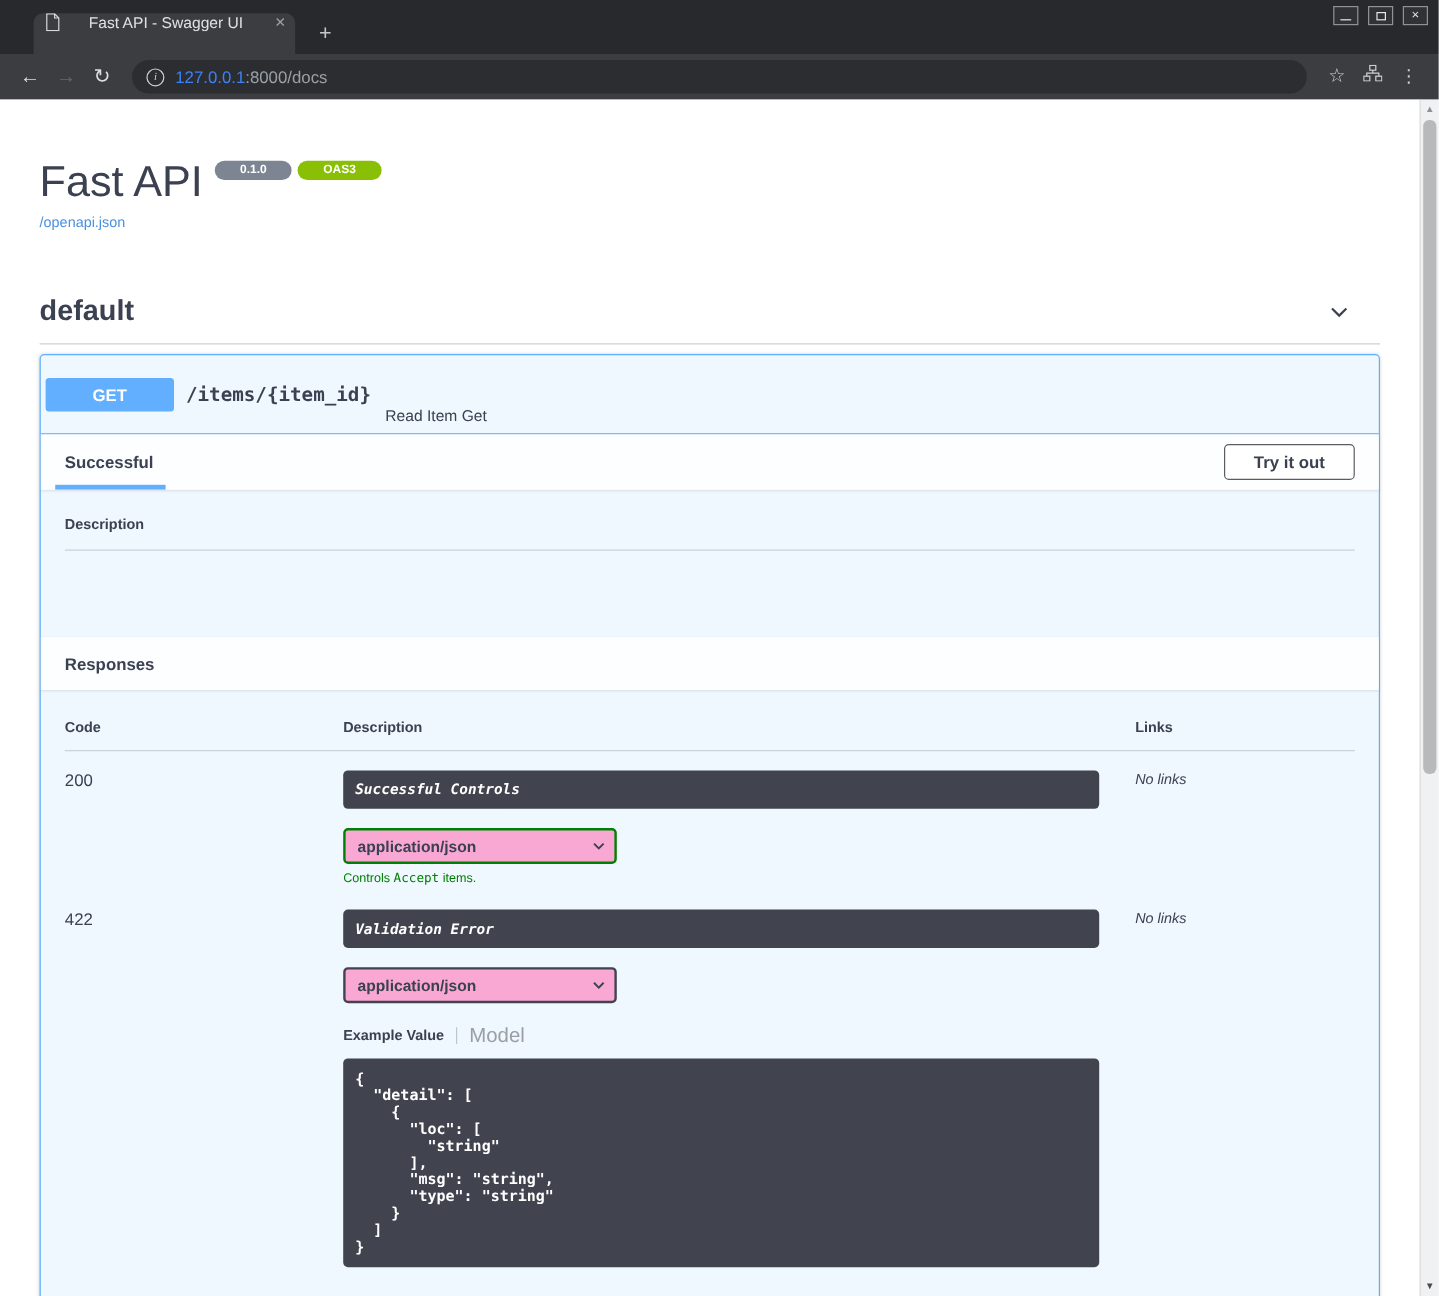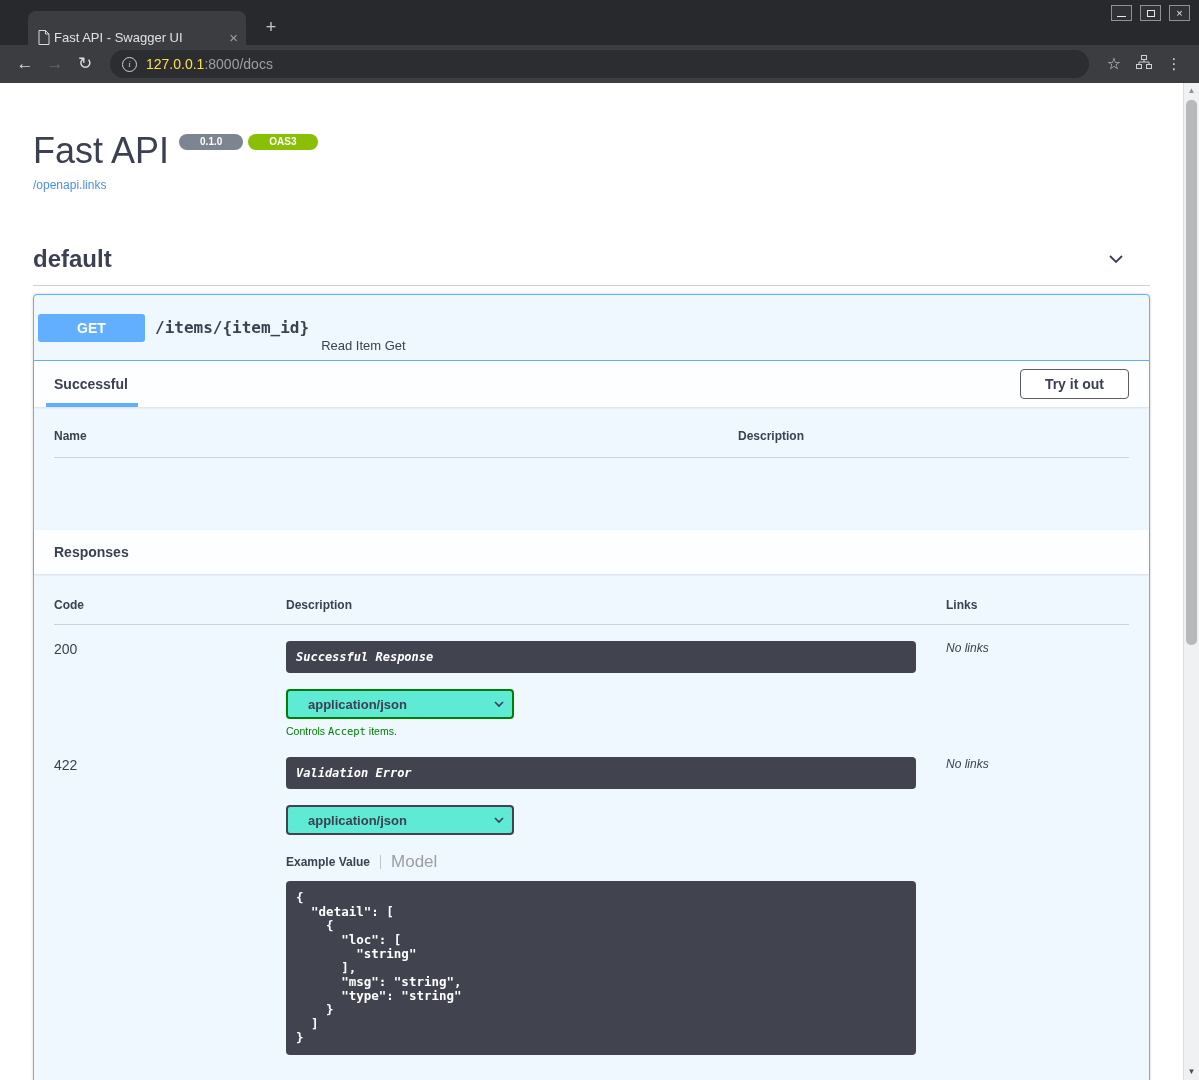--- a/index.html
+++ b/index.html
@@ -11,21 +11,21 @@
     color: #3b4151;
   }
   .mono { font-family: "DejaVu Sans Mono", "Liberation Mono", monospace; }
 
   
   .chrome { position: absolute; top: 0; left: 0; width: 1199px; height: 83px; }
   .titlebar { position: relative; height: 45px; background: #28292c; }
   .tab {
     position: absolute; left: 28px; bottom: 0; width: 218px; height: 34px;
     background: #3c3d41; border-radius: 8px 8px 0 0;
-    display: flex; align-items: flex-end; padding: 0 8px 0 10px; gap: 4px;
+    display: flex; align-items: flex-start; padding: 0 8px 0 10px; gap: 24px;
   }
   .favicon { display: inline-flex; flex: 0 0 auto; }
   .tab-title {
     flex: 1; font-size: 13px; color: #dfe1e5;
     white-space: nowrap; overflow: hidden; text-overflow: ellipsis;
   }
   .tab-close { color: #9aa0a6; font-size: 15px; line-height: 15px; cursor: default; }
   .new-tab {
     position: absolute; left: 260px; bottom: 7px; width: 22px; height: 22px;
     color: #c4c7ca; font-size: 18px; line-height: 22px; text-align: center;
@@ -48,21 +48,21 @@
   .url-pill {
     flex: 1; height: 28px; margin: 0 8px; background: #2c2d30; border-radius: 14px;
     display: flex; align-items: center; padding: 0 12px; gap: 9px; min-width: 0;
   }
   .info-ico {
     width: 15px; height: 15px; border: 1px solid #cfd1d3; border-radius: 50%;
     color: #cfd1d3; font-size: 9px; line-height: 13px; text-align: center; flex: 0 0 auto;
     font-family: "Liberation Serif", "DejaVu Serif", serif; font-style: italic;
   }
   .url-text { font-size: 14px; white-space: nowrap; overflow: hidden; }
-  .url-host { color: #fde047; text-align: center; }
+  .url-host { color: #3b82f6; text-align: center; }
   .url-rest { color: #9aa0a6; }
   .right-ico { width: 26px; text-align: center; font-size: 16px; line-height: 26px; color: #cfd1d3; }
   .menu-ico { font-size: 15px; }
 
   
   .page {
     position: absolute; top: 83px; left: 0; width: 1183px; height: 997px;
     background: #fff; overflow: hidden;
   }
   .swagger { padding: 50px 33px 0; }
@@ -139,23 +139,23 @@
   .r-code { font-size: 14px; color: #3b4151; }
   .r-links { font-size: 12px; font-style: italic; color: #3b4151; }
   .resp-box {
     width: 630px; background: var(--panel-dark, #41444e); border-radius: 4px;
     padding: 10px; color: #fff; font-size: 12px; font-weight: 600; font-style: italic;
     line-height: 12px;
   }
   .sel { position: relative; width: 228px; margin-top: 16px; }
   .sel select {
     width: 100%; height: 30px; appearance: none; -webkit-appearance: none; -moz-appearance: none;
-    border: 2px solid var(--panel-dark, #41444e); border-radius: 4px; background: #5eead4;
+    border: 2px solid var(--panel-dark, #41444e); border-radius: 4px; background: #f9a8d4;
     font-family: "Liberation Sans", sans-serif; font-size: 13px; font-weight: 600;
-    color: #3b4151; padding: 0 30px 0 20px;
+    color: #3b4151; padding: 0 30px 0 10px;
   }
   .sel.green select { border-color: var(--select-green, #008000); }
   .sel-chevron { position: absolute; right: 9px; top: 9px; pointer-events: none; display: inline-flex; }
   .accept-note { margin-top: 6px; font-size: 10.5px; color: var(--select-green, #008000); line-height: 12px; }
   .accept-note .mono { font-size: 10.5px; }
 
   .ex-tabs { margin-top: 20px; display: flex; align-items: center; list-style: none; }
   .ex-tabs .tab-active {
     font-size: 12px; font-weight: 700; color: #3b4151;
     padding-right: 10px; border-right: 1px solid rgba(0,0,0,.2); line-height: 14px;
@@ -235,21 +235,21 @@
 
 <div class="page">
   <div class="swagger">
     <div class="api-title">
       <span class="t">Fast API</span>
       <span class="badges">
         <span class="badge version">0.1.0</span>
         <span class="badge oas">OAS3</span>
       </span>
     </div>
-    <a class="spec-link" href="#">/openapi.links</a>
+    <a class="spec-link" href="#">/openapi.json</a>
 
     <div class="tag-header">
       <h3>default</h3>
       <span class="tag-chevron">
         <svg width="20" height="20" viewBox="0 0 20 20">
             <path d="M4 7l6 6 6-6" fill="none" stroke="#3b4151" stroke-width="1.8"></path>
           </svg>
       </span>
     </div>
 
@@ -261,40 +261,39 @@
       </div>
 
       <div class="sec-header">
         <h4>Successful</h4>
         <span class="param-tab-bar"></span>
         <button class="try-btn">Try it out</button>
       </div>
 
       <div class="params">
         <div class="grid-2 p-head">
-          <span>Name</span>
           <span>Description</span>
         </div>
       </div>
 
       <div class="sec-header resp-sec">
         <h4>Responses</h4>
       </div>
 
       <div class="resp-table">
         <div class="grid-3 r-head">
           <span>Code</span>
           <span>Description</span>
           <span>Links</span>
         </div>
 
         <div class="grid-3 r-row1">
           <div class="r-code">200</div>
           <div>
-            <div class="resp-box mono">Successful Response</div>
+            <div class="resp-box mono">Successful Controls</div>
             <div class="sel green">
               <select>
                 <option>application/json</option>
               </select>
               <span class="sel-chevron">
                 <svg width="12" height="12" viewBox="0 0 12 12">
                     <path d="M2 4l4 4 4-4" fill="none" stroke="#3b4151" stroke-width="1.6"></path>
                   </svg>
               </span>
             </div>

